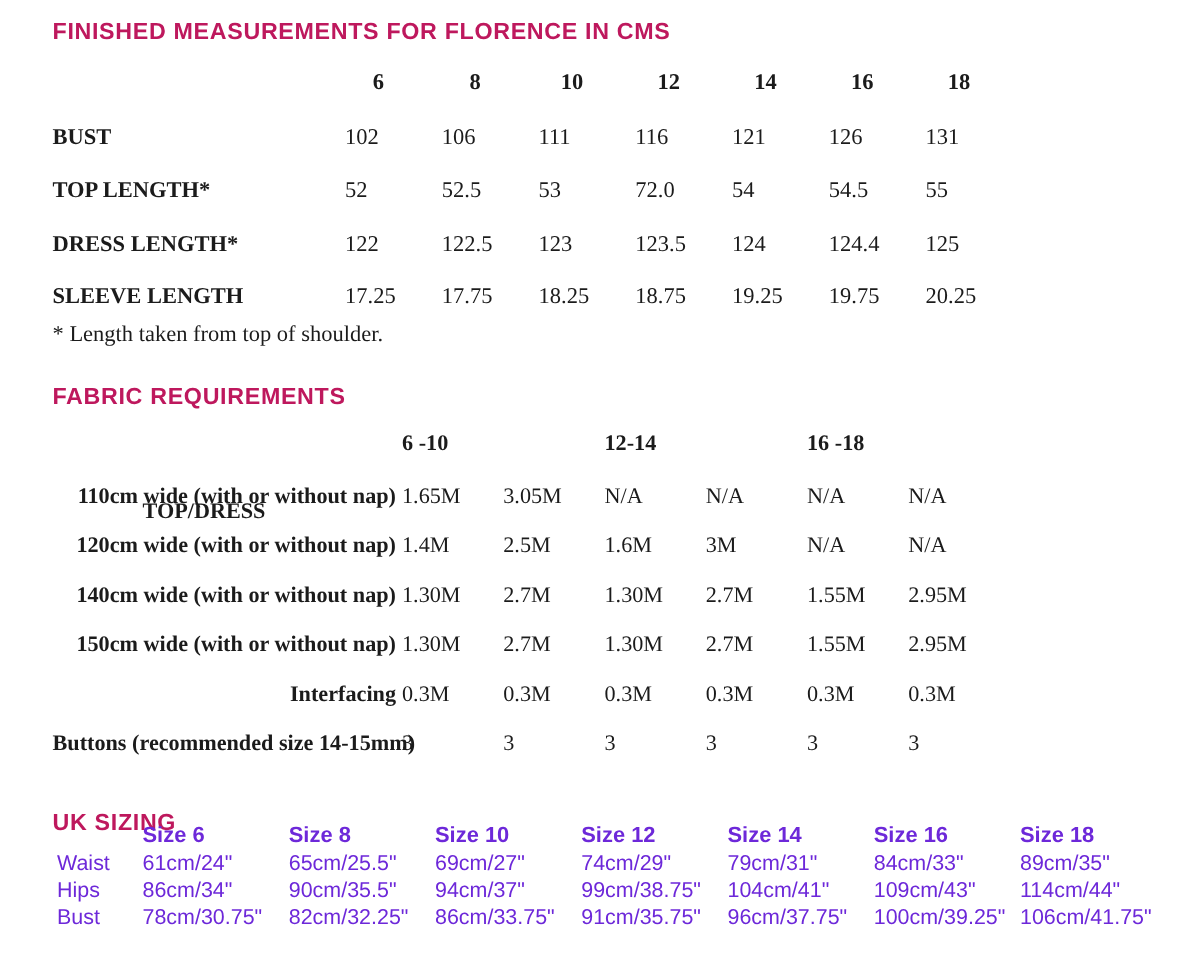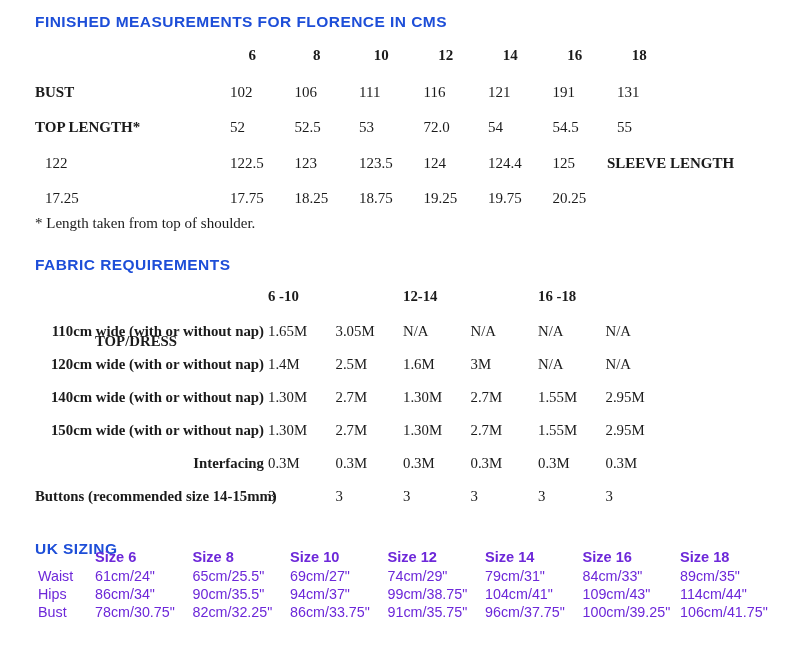--- a/index.html
+++ b/index.html
@@ -10,21 +10,21 @@
     position: relative;
     font-family: "Liberation Serif", serif;
     overflow: hidden;
   }
   .abs { position: absolute; }
   .heading {
     font-family: "Liberation Sans", sans-serif;
     font-weight: 700;
     font-size: 15.5px;
     letter-spacing: 0.45px;
-    color: #1d4ed8;
+    color: #be185d;
     margin: 0;
     white-space: nowrap;
   }
   #page-title   { left: 35px; top: 13px;  }
   #fabric-heading { left: 35px; top: 256px; }
   #uk-heading   { left: 35px; top: 540px; }
 
   .grid { display: grid; position: absolute; }
 
   
@@ -83,30 +83,31 @@
       <div class="cell size-header">12</div>
       <div class="cell size-header">14</div>
       <div class="cell size-header">16</div>
       <div class="cell size-header">18</div>
       <div class="cell row-label">BUST</div>
       <div class="cell value">102</div>
       <div class="cell value">106</div>
       <div class="cell value">111</div>
       <div class="cell value">116</div>
       <div class="cell value">121</div>
-      <div class="cell value">191</div>
+      <div class="cell value">126</div>
       <div class="cell value">131</div>
       <div class="cell row-label">TOP LENGTH*</div>
       <div class="cell value">52</div>
       <div class="cell value">52.5</div>
       <div class="cell value">53</div>
       <div class="cell value">72.0</div>
       <div class="cell value">54</div>
       <div class="cell value">54.5</div>
       <div class="cell value">55</div>
+      <div class="cell row-label">DRESS LENGTH*</div>
       <div class="cell value">122</div>
       <div class="cell value">122.5</div>
       <div class="cell value">123</div>
       <div class="cell value">123.5</div>
       <div class="cell value">124</div>
       <div class="cell value">124.4</div>
       <div class="cell value">125</div>
       <div class="cell row-label">SLEEVE LENGTH</div>
       <div class="cell value">17.25</div>
       <div class="cell value">17.75</div>

